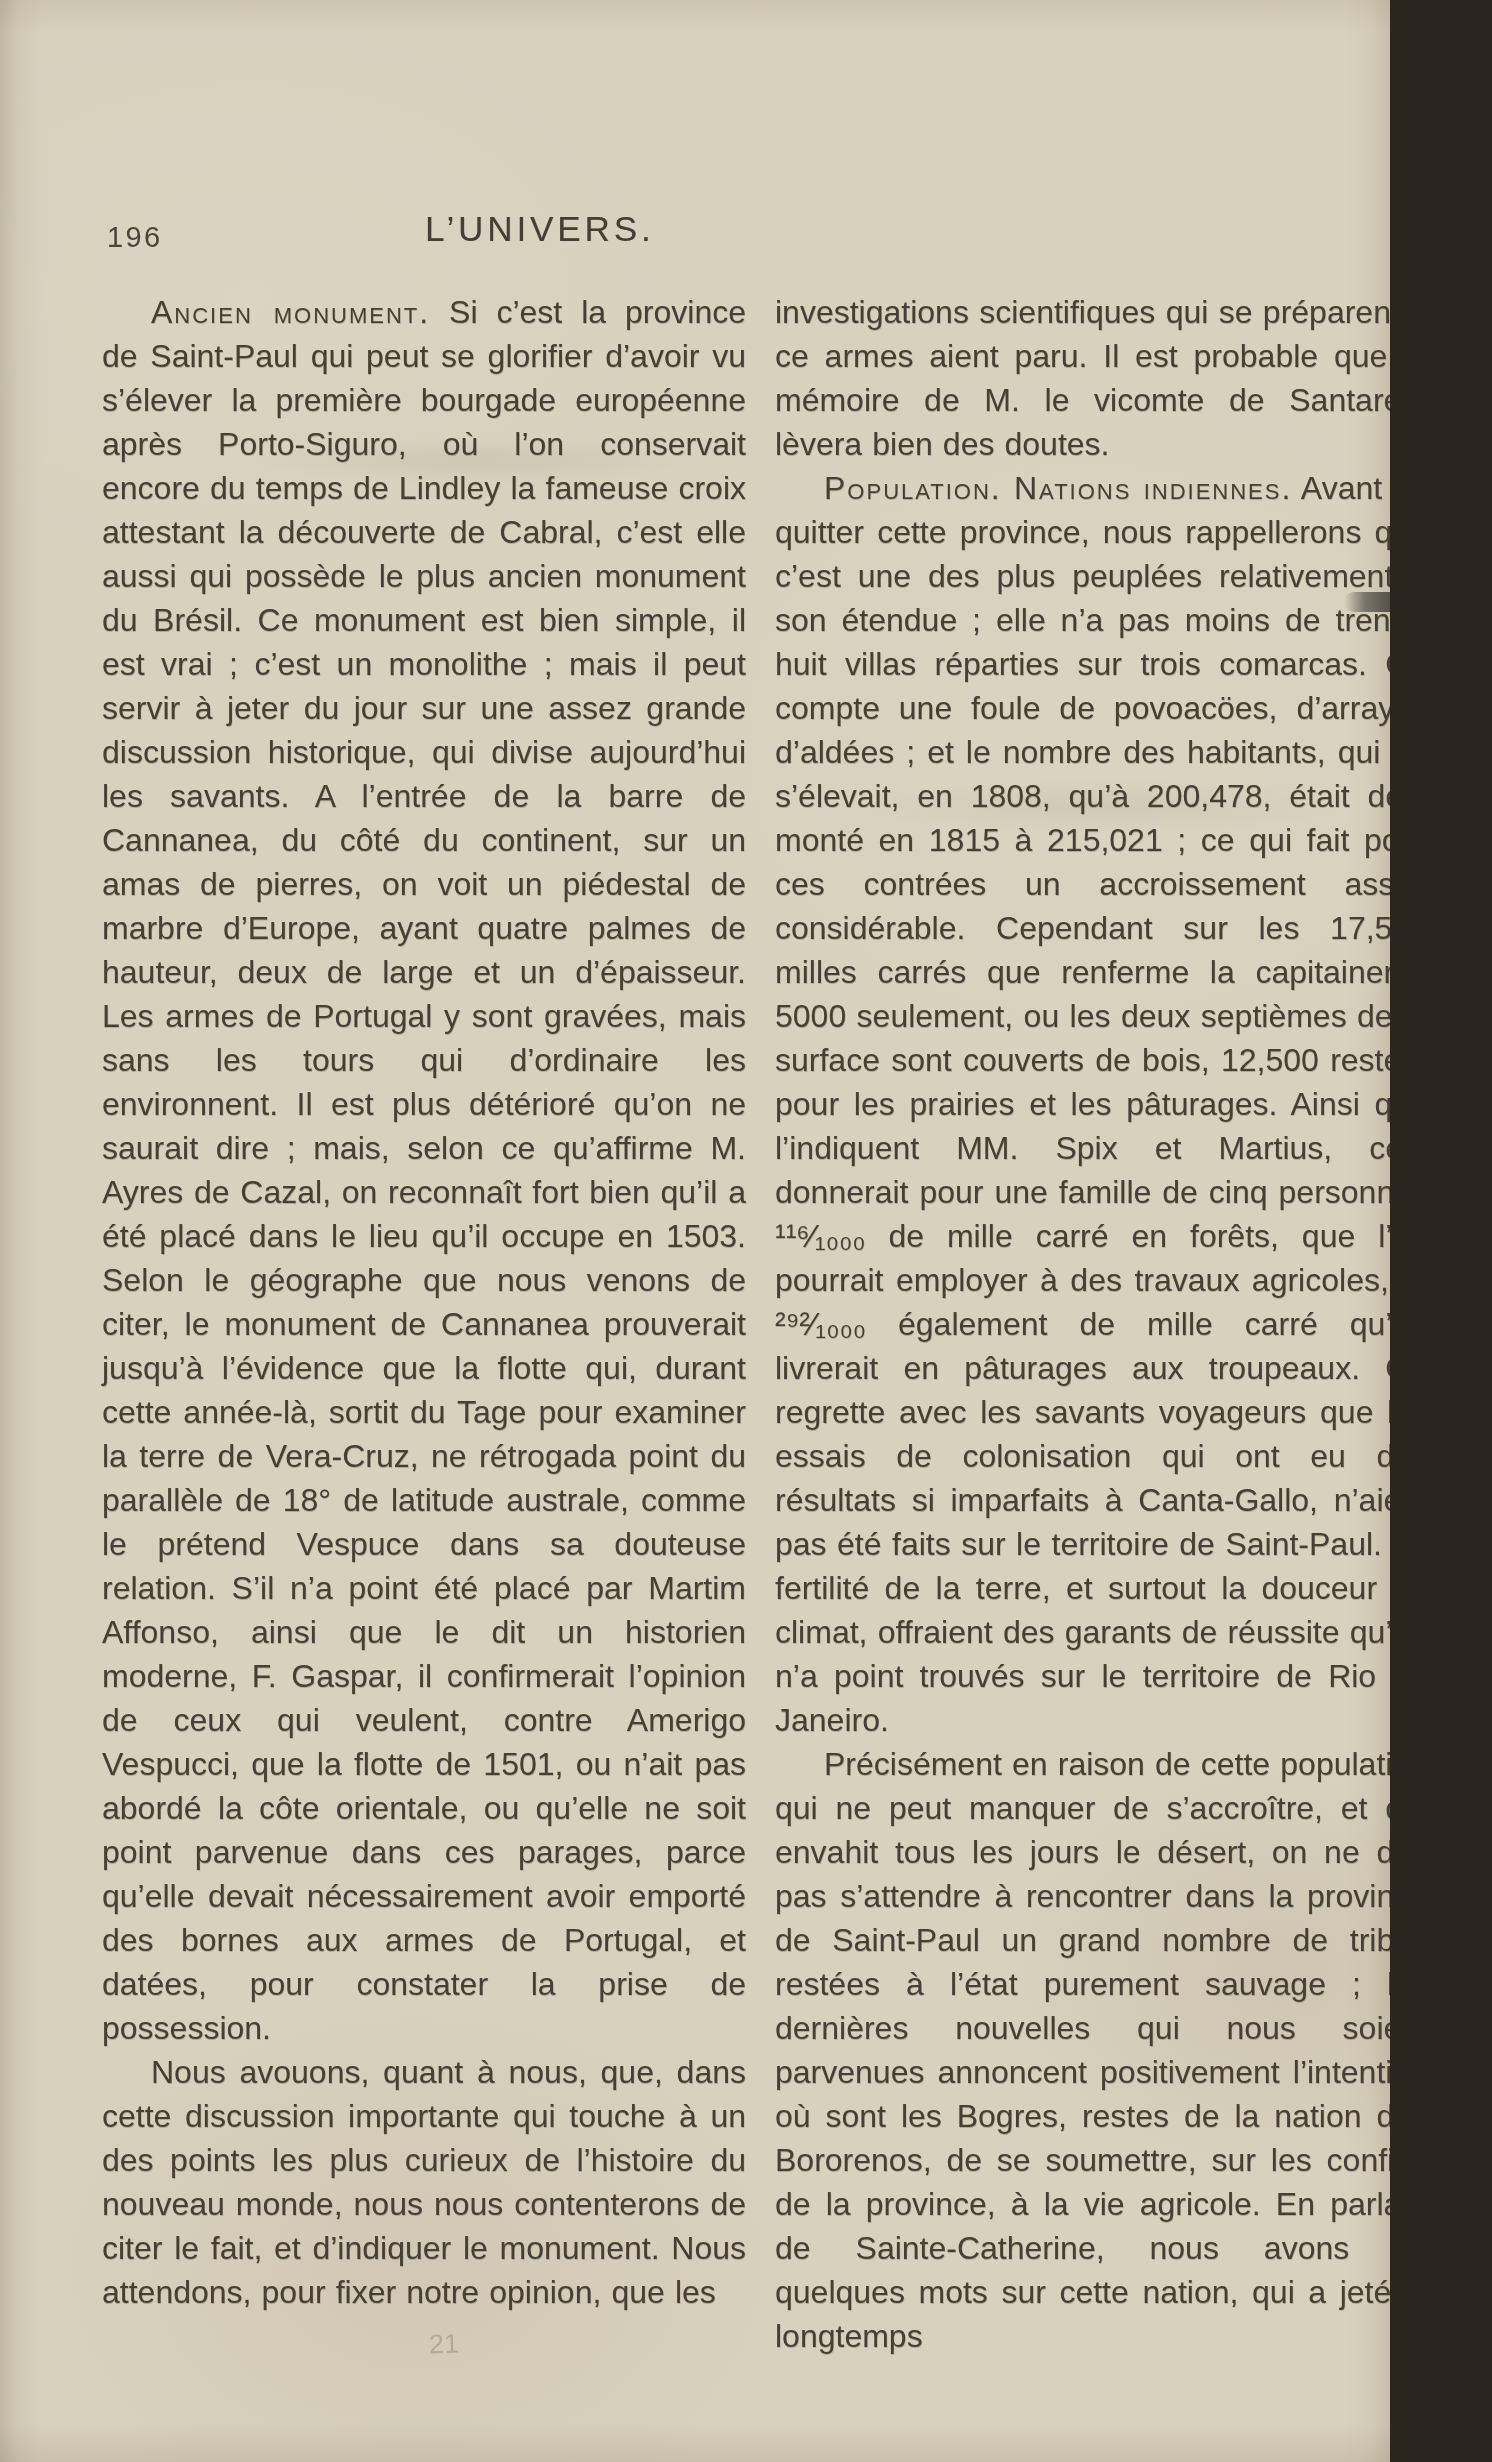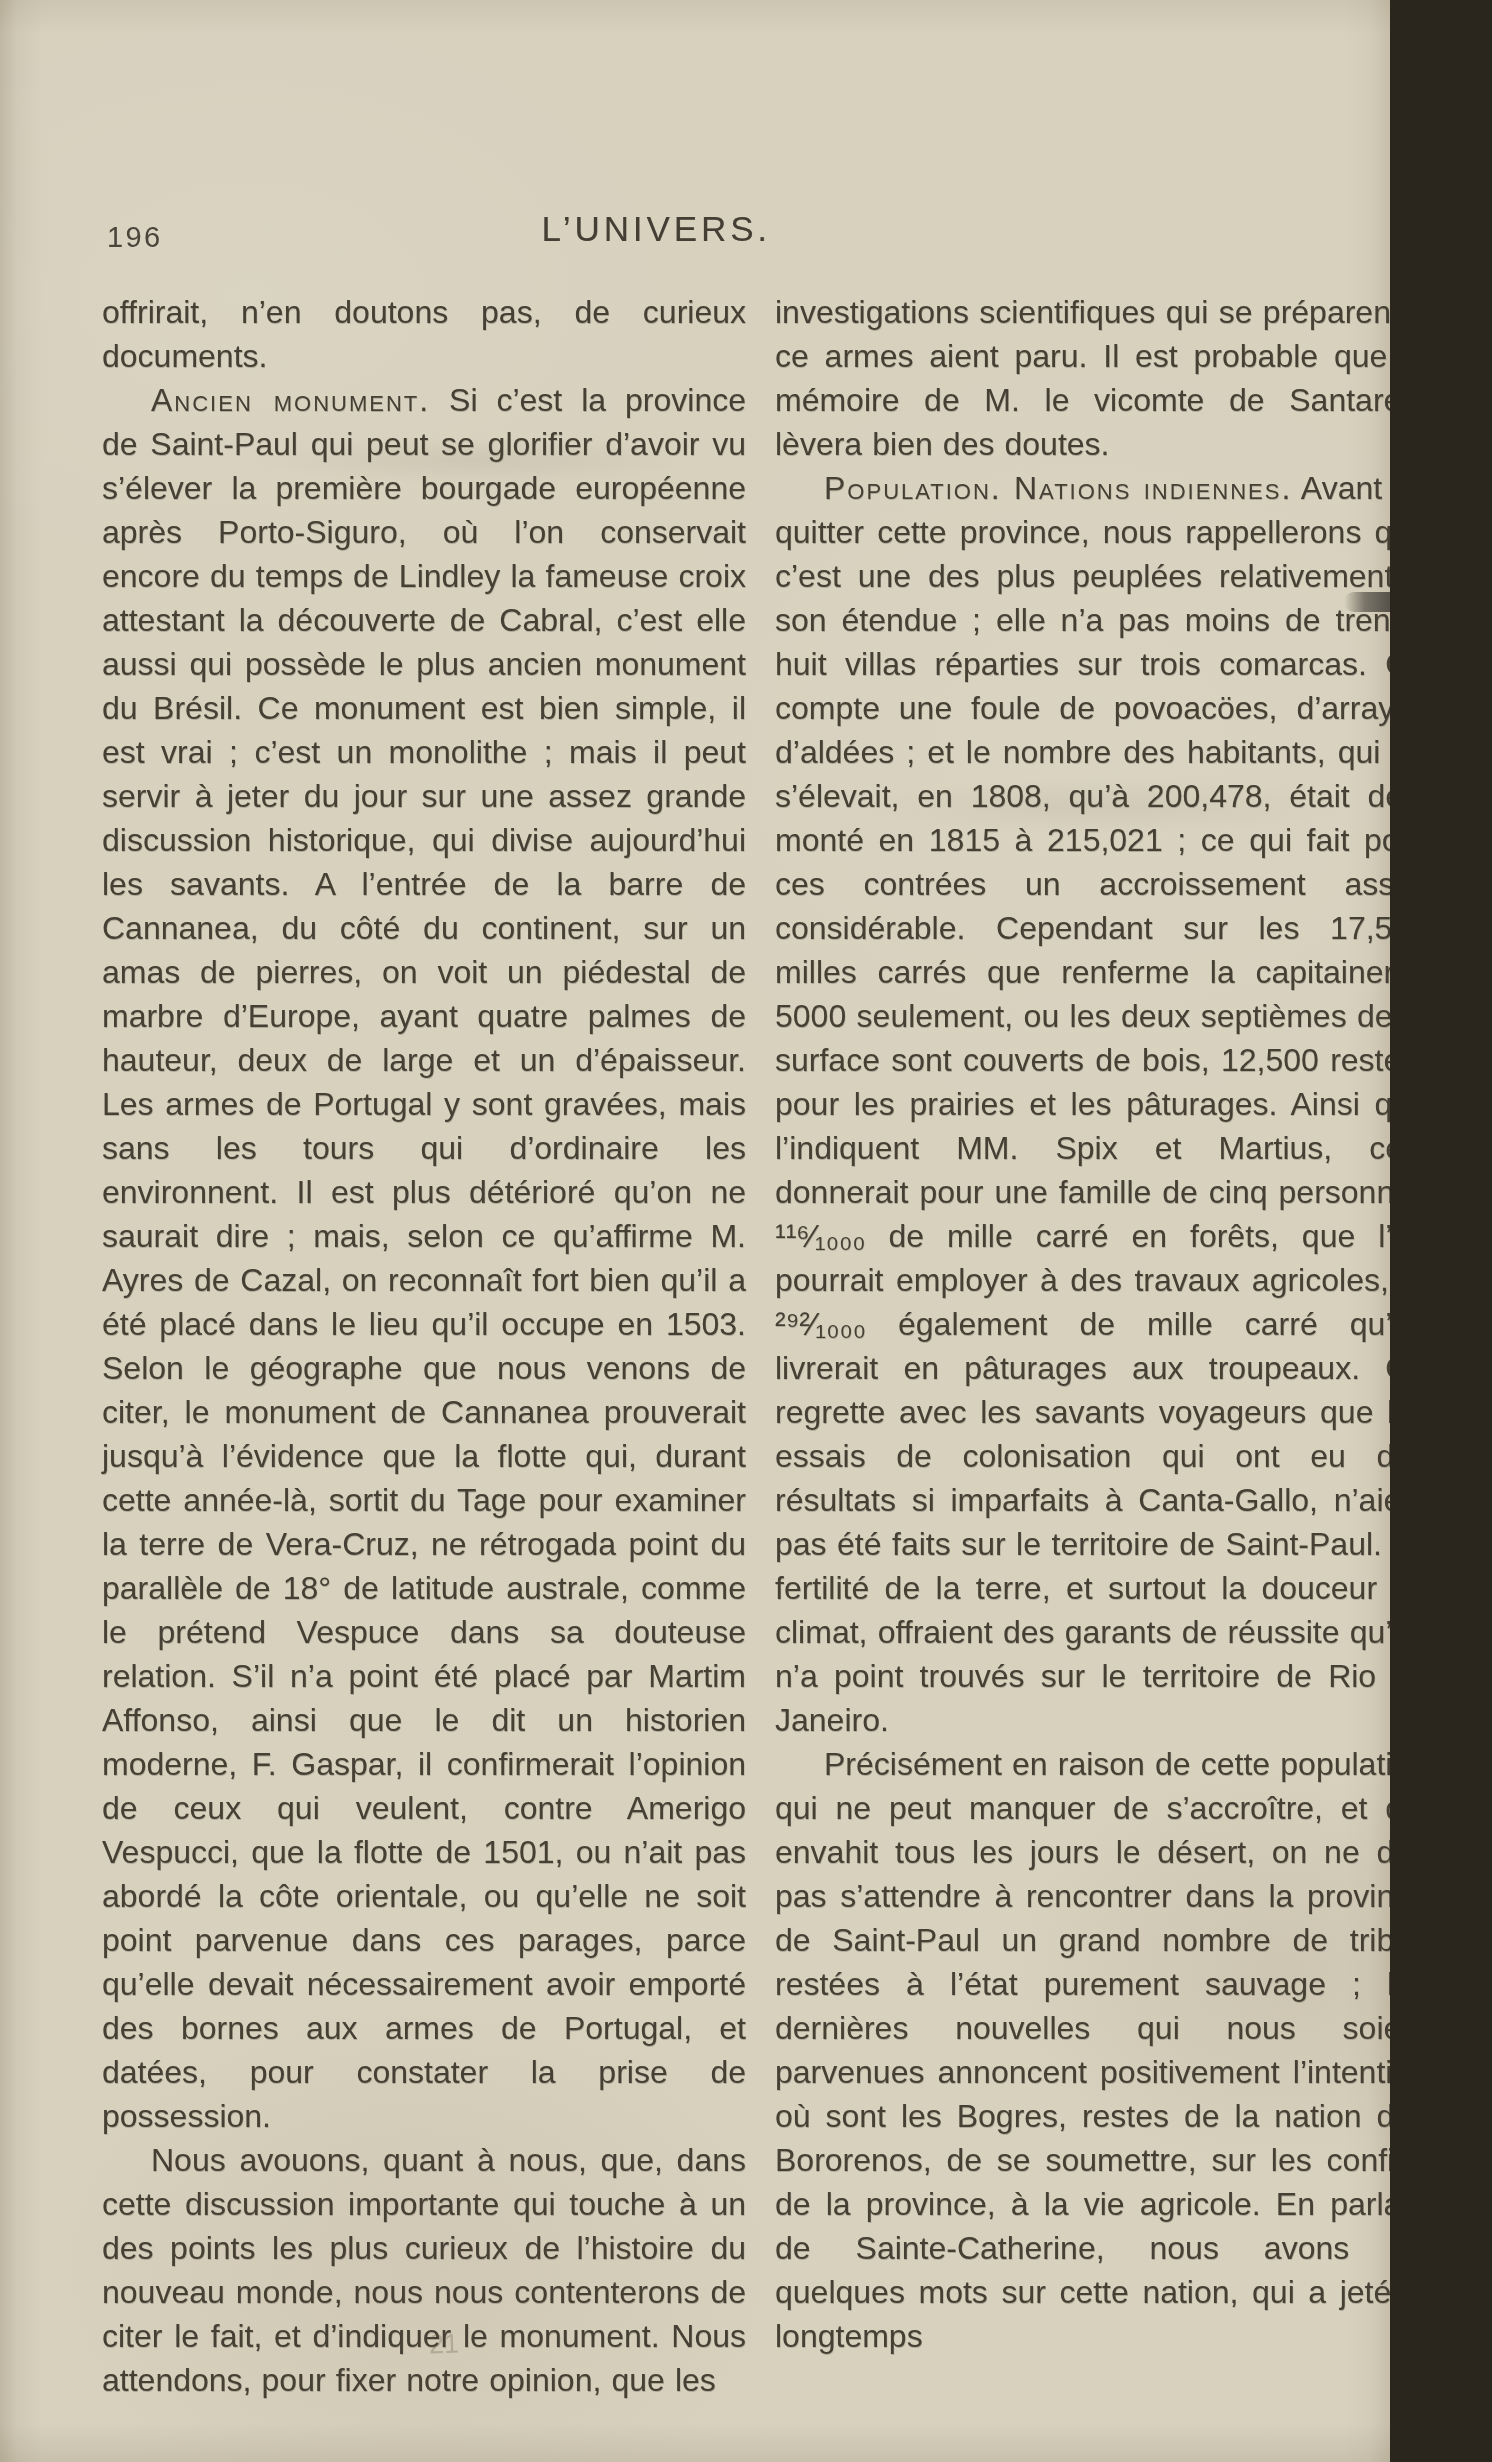--- a/index.html
+++ b/index.html
@@ -30,21 +30,21 @@
     font-size: 29px;
     letter-spacing: 2.4px;
     color: #4a443a;
   }
 
   .running-title {
     position: absolute;
     left: 425px;
     top: 209px;
     width: 346px;
-    text-align: right;
+    text-align: left;
     font-size: 35px;
     letter-spacing: 3.9px;
     color: #443e34;
     text-shadow: 0.4px 0.4px 0 rgba(68,62,52,0.35);
   }
 
   .col {
     position: absolute;
     top: 290px;
   }
@@ -104,21 +104,20 @@
 <div class="page">
 
   <div class="smudge-a"></div>
   <div class="smudge-b"></div>
 
   <span class="page-number">196</span>
 
   <span class="running-title">L’UNIVERS.</span>
 
   <div class="col col-left">
-    <p>offrirait, n’en doutons pas, de curieux documents.</p>
     <p class="indent"><span class="lead">Ancien monument.</span><span> Si c’est la province de Saint-Paul qui peut se glorifier d’avoir vu s’élever la première bourgade européenne après Porto-Siguro, où l’on conservait encore du temps de Lindley la fameuse croix attestant la découverte de Cabral, c’est elle aussi qui possède le plus ancien monument du Brésil. Ce monument est bien simple, il est vrai ; c’est un monolithe ; mais il peut servir à jeter du jour sur une assez grande discussion historique, qui divise aujourd’hui les savants. A l’entrée de la barre de Cannanea, du côté du continent, sur un amas de pierres, on voit un piédestal de marbre d’Europe, ayant quatre palmes de hauteur, deux de large et un d’épaisseur. Les armes de Portugal y sont gravées, mais sans les tours qui d’ordinaire les environnent. Il est plus détérioré qu’on ne saurait dire ; mais, selon ce qu’affirme M. Ayres de Cazal, on reconnaît fort bien qu’il a été placé dans le lieu qu’il occupe en 1503. Selon le géographe que nous venons de citer, le monument de Cannanea prouverait jusqu’à l’évidence que la flotte qui, durant cette année-là, sortit du Tage pour examiner la terre de Vera-Cruz, ne rétrogada point du parallèle de 18° de latitude australe, comme le prétend Vespuce dans sa douteuse relation. S’il n’a point été placé par Martim Affonso, ainsi que le dit un historien moderne, F. Gaspar, il confirmerait l’opinion de ceux qui veulent, contre Amerigo Vespucci, que la flotte de 1501, ou n’ait pas abordé la côte orientale, ou qu’elle ne soit point parvenue dans ces parages, parce qu’elle devait nécessairement avoir emporté des bornes aux armes de Portugal, et datées, pour constater la prise de possession.</span></p>
     <p class="indent">Nous avouons, quant à nous, que, dans cette discussion importante qui touche à un des points les plus curieux de l’histoire du nouveau monde, nous nous contenterons de citer le fait, et d’indiquer le monument. Nous attendons, pour fixer notre opinion, que les</p>
   </div>
 
   <div class="col col-right">
     <p>investigations scientifiques qui se préparent à ce armes aient paru. Il est probable que le mémoire de M. le vicomte de Santarem lèvera bien des doutes.</p>
     <p class="indent"><span class="lead">Population. Nations indiennes.</span><span> Avant de quitter cette province, nous rappellerons que c’est une des plus peuplées relativement à son étendue ; elle n’a pas moins de trente-huit villas réparties sur trois comarcas. On compte une foule de povoacöes, d’arrayal, d’aldées ; et le nombre des habitants, qui ne s’élevait, en 1808, qu’à 200,478, était déjà monté en 1815 à 215,021 ; ce qui fait pour ces contrées un accroissement assez considérable. Cependant sur les 17,500 milles carrés que renferme la capitainerie, 5000 seulement, ou les deux septièmes de la surface sont couverts de bois, 12,500 restent pour les prairies et les pâturages. Ainsi que l’indiquent MM. Spix et Martius, cela donnerait pour une famille de cinq personnes ¹¹⁶⁄₁₀₀₀ de mille carré en forêts, que l’on pourrait employer à des travaux agricoles, et ²⁹²⁄₁₀₀₀ également de mille carré qu’on livrerait en pâturages aux troupeaux. On regrette avec les savants voyageurs que les essais de colonisation qui ont eu des résultats si imparfaits à Canta-Gallo, n’aient pas été faits sur le territoire de Saint-Paul. La fertilité de la terre, et surtout la douceur du climat, offraient des garants de réussite qu’on n’a point trouvés sur le territoire de Rio de Janeiro.</span></p>
     <p class="indent">Précisément en raison de cette population qui ne peut manquer de s’accroître, et qui envahit tous les jours le désert, on ne doit pas s’attendre à rencontrer dans la province de Saint-Paul un grand nombre de tribus restées à l’état purement sauvage ; les dernières nouvelles qui nous soient parvenues annoncent positivement l’intention où sont les Bogres, restes de la nation des Bororenos, de se soumettre, sur les confins de la province, à la vie agricole. En parlant de Sainte-Catherine, nous avons dit quelques mots sur cette nation, qui a jeté si longtemps</p>
   </div>
 

